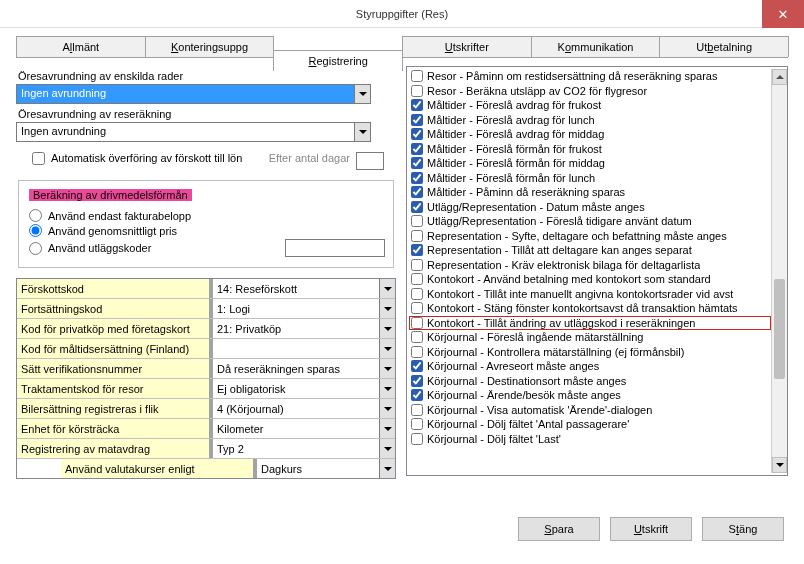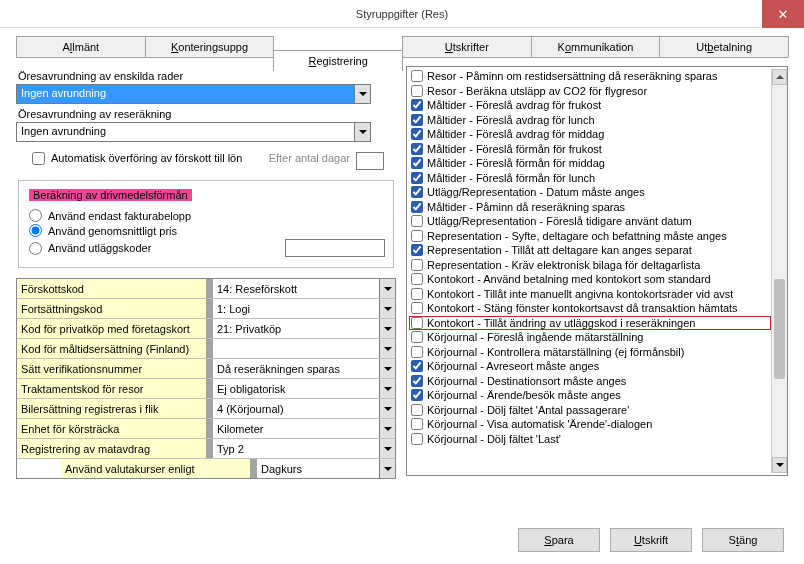--- a/index.html
+++ b/index.html
@@ -28,33 +28,33 @@
 .group { border: 1px solid #bfbfbf; padding: 8px 8px 8px 10px; margin-top: 4px; }
 .group .gtitle { margin: -14px 0 6px 0; background: #ec4899; display: inline-block; padding: 0 4px; }
 .radio-row { display: flex; align-items: center; margin: 2px 0; }
 .radio-row input { margin: 0 6px 0 0; }
 .radio-row .txt { flex: 1; }
 .radio-row .txtbox { width: 100px; height: 18px; border: 1px solid #7a7a7a; background: #fff; margin-left: 8px; }
 .grid { border: 1px solid #828790; margin-top: 10px; }
 .grow { display: flex; border-bottom: 1px solid #bfbfbf; }
 .grow:last-child { border-bottom: none; padding-left: 44px; }
 .gcell { padding: 2px 4px; height: 19px; display: flex; align-items: center; }
-.gc1 { width: 196px; background: #ffffcc; border-right: 7px solid #a3a3a3; }
+.gc1 { width: 196px; background: #ffffcc; border-right: 4px solid #a3a3a3; }
 .gc2 { flex: 1; background: #fff; }
 .gbtn { width: 16px; background: #e1e1e1; border-left: 1px solid #7a7a7a; display: flex; align-items: center; justify-content: center; }
 .checklist { flex: 1; overflow: hidden; }
 .ckitem { display: flex; align-items: center; padding: 0 2px; height: 14.5px; }
 .ckitem input { margin: 0 4px 0 0; width: 12px; height: 12px; accent-color: #2a5db0; }
 .ckitem .lbl { white-space: nowrap; overflow: hidden; }
 .ckitem.highlight { outline: 1px solid #d02020; outline-offset: -1px; }
 .scrollbar { width: 16px; background: #f0f0f0; border-left: 1px solid #cfcfcf; position: relative; }
 .sb-btn { height: 16px; background: #e1e1e1; border: 1px solid #bfbfbf; display: flex; align-items: center; justify-content: center; }
 .sb-thumb { position: absolute; left: 2px; right: 2px; top: 210px; height: 100px; background: #c0c0c0; border-radius: 2px; }
 .arrow-up { width: 0; height: 0; border-left: 4px solid transparent; border-right: 4px solid transparent; border-bottom: 4px solid #555; }
-.footer { position: absolute; bottom: 12px; right: 20px; display: flex; gap: 10px; margin-left: 23px; }
+.footer { position: absolute; bottom: 23px; right: 20px; display: flex; gap: 10px; margin-left: 23px; }
 .footer button { width: 82px; height: 24px; background: #e1e1e1; border: 1px solid #adadad; cursor: pointer; }
 .footer button .u { text-decoration: underline; }
 </style>
 </head>
 <body>
 
 <div class="titlebar">
   <span class="title">Styruppgifter (Res)</span>
   <div class="close">✕</div>
 </div>
@@ -208,27 +208,27 @@
           <div class="ckitem">
             <input type="checkbox" checked="" style="">
             <span class="lbl">Måltider - Föreslå förmån för middag</span>
           </div>
           <div class="ckitem">
             <input type="checkbox" checked="" style="">
             <span class="lbl">Måltider - Föreslå förmån för lunch</span>
           </div>
           <div class="ckitem">
             <input type="checkbox" checked="" style="">
+            <span class="lbl">Måltider - Påminn då reseräkning sparas</span>
+          </div>
+          <div class="ckitem">
+            <input type="checkbox" checked="" style="">
             <span class="lbl">Utlägg/Representation - Datum måste anges</span>
           </div>
           <div class="ckitem">
-            <input type="checkbox" checked="" style="">
-            <span class="lbl">Måltider - Påminn då reseräkning sparas</span>
-          </div>
-          <div class="ckitem">
             <input type="checkbox" style="">
             <span class="lbl">Utlägg/Representation - Föreslå tidigare använt datum</span>
           </div>
           <div class="ckitem">
             <input type="checkbox" style="">
             <span class="lbl">Representation - Syfte, deltagare och befattning måste anges</span>
           </div>
           <div class="ckitem">
             <input type="checkbox" checked="" style="">
             <span class="lbl">Representation - Tillåt att deltagare kan anges separat</span>
@@ -268,25 +268,25 @@
           <div class="ckitem">
             <input type="checkbox" checked="" style="">
             <span class="lbl">Körjournal - Destinationsort måste anges</span>
           </div>
           <div class="ckitem">
             <input type="checkbox" checked="" style="">
             <span class="lbl">Körjournal - Ärende/besök måste anges</span>
           </div>
           <div class="ckitem">
             <input type="checkbox" style="">
+            <span class="lbl">Körjournal - Visa automatisk 'Ärende'-dialogen</span>
+          </div>
+          <div class="ckitem">
+            <input type="checkbox" style="">
             <span class="lbl">Körjournal - Dölj fältet 'Antal passagerare'</span>
-          </div>
-          <div class="ckitem">
-            <input type="checkbox" style="">
-            <span class="lbl">Körjournal - Visa automatisk 'Ärende'-dialogen</span>
           </div>
           <div class="ckitem">
             <input type="checkbox" style="">
             <span class="lbl">Körjournal - Dölj fältet 'Last'</span>
           </div>
         </div>
       <div class="scrollbar">
         <div class="sb-btn">
             <div class="arrow-up"></div>
           </div>

